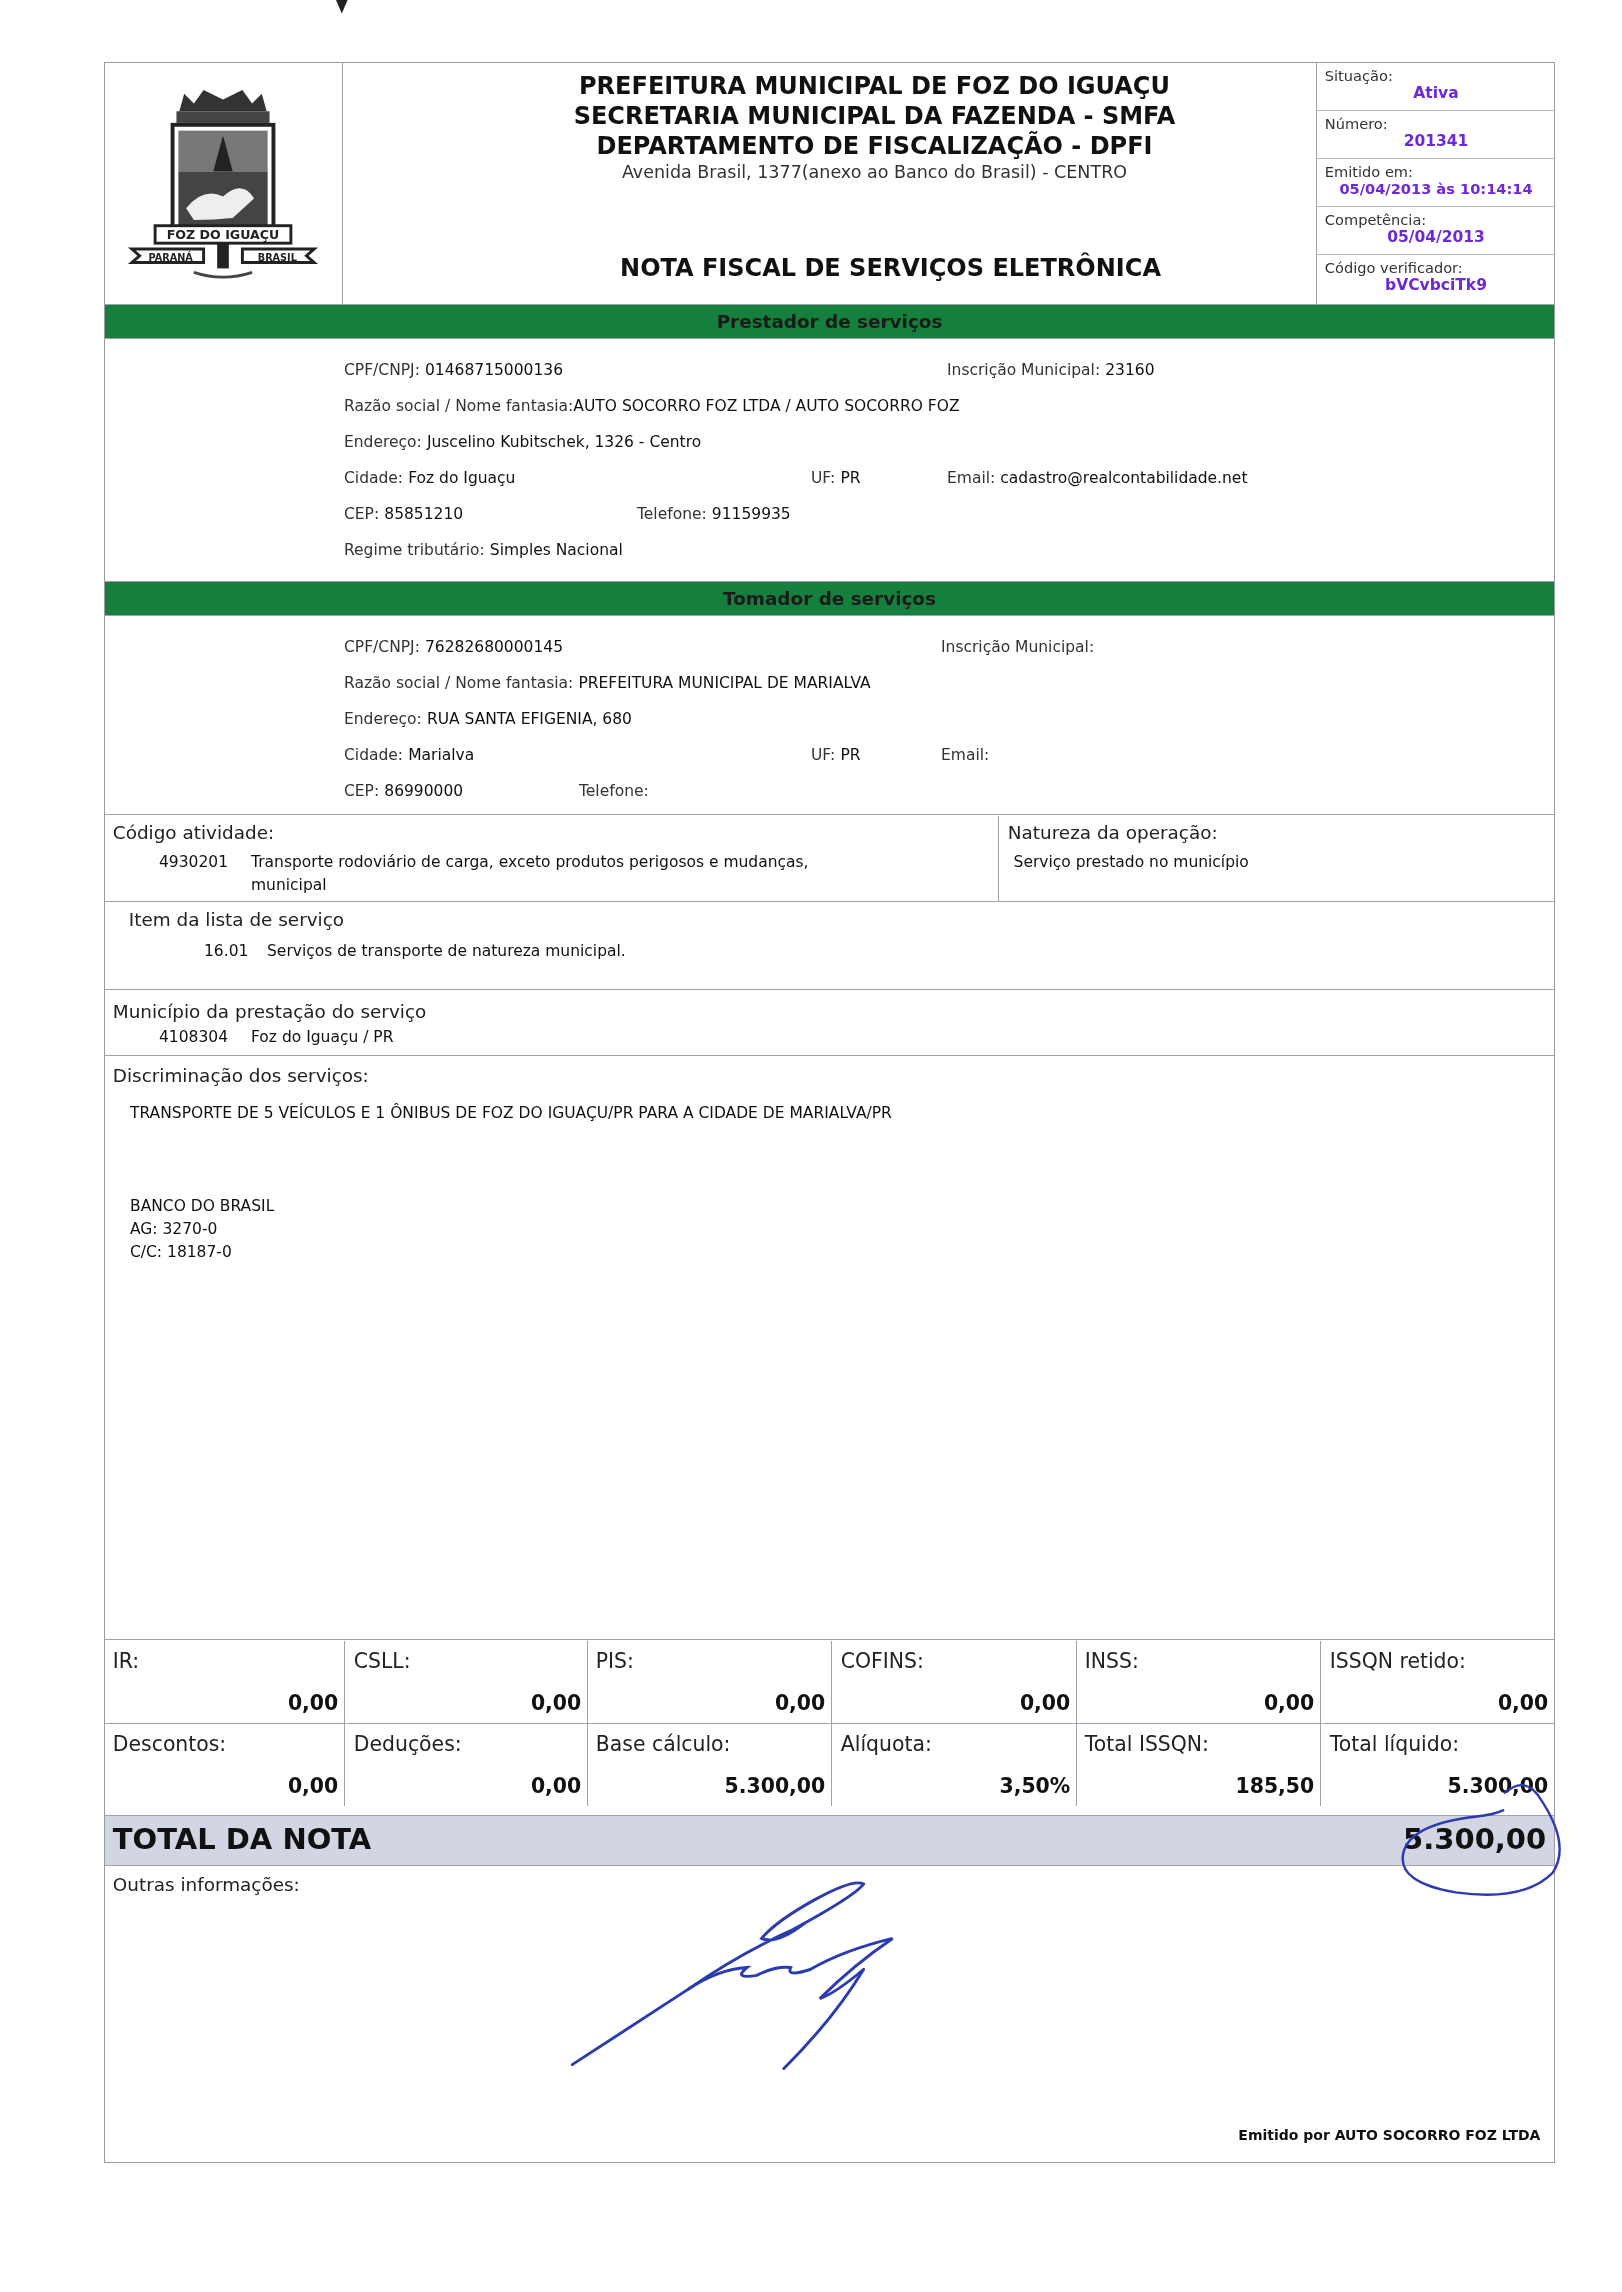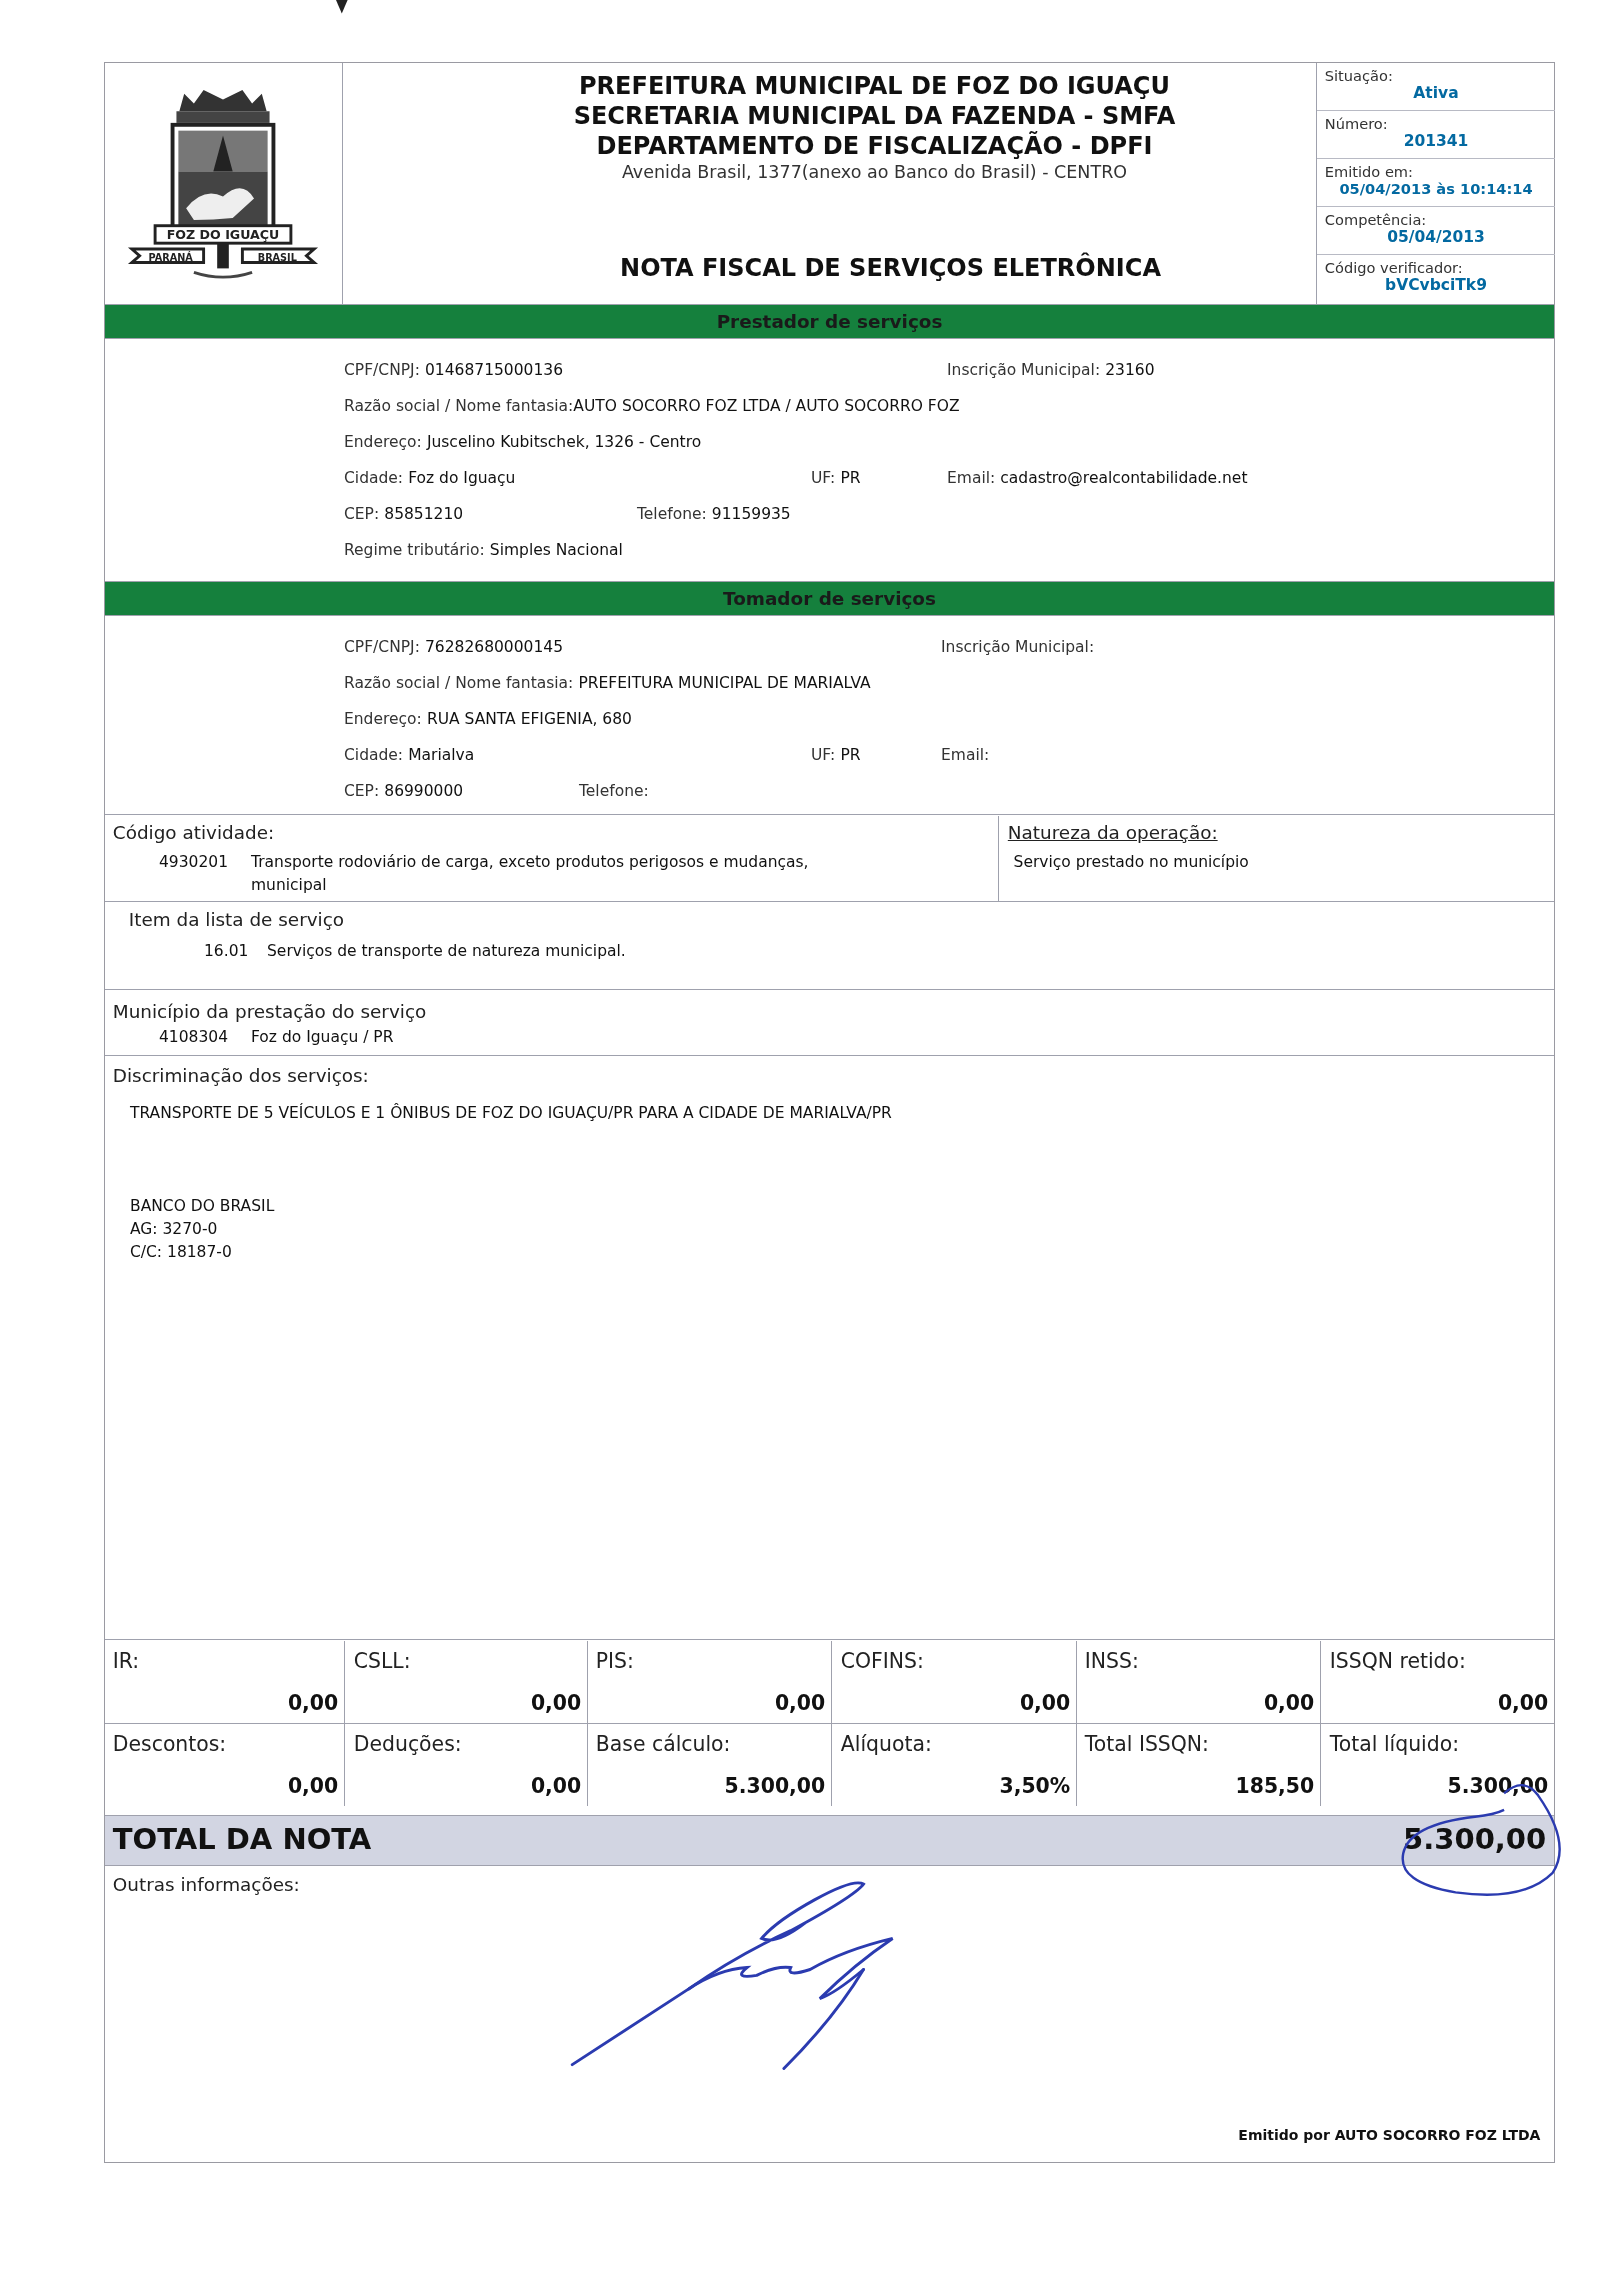--- a/index.html
+++ b/index.html
@@ -8,21 +8,21 @@
     .abs { position: absolute; }
     .hline { position: absolute; left: 0; right: 0; height: 0; border-top: 1.9px solid #9fa1ad; }
     .vline { position: absolute; width: 0; border-left: 1.9px solid #9fa1ad; }
     .bar { position: absolute; left: 0; right: 0; background: #15803d; border-top: 1.9px solid #9fa1ad; border-bottom: 1.9px solid #9fa1ad; text-align: center; font-weight: bold; font-size: 18.4px; }
     .lbl { font-size: 15.5px; color: #333; }
     .val { font-size: 15.5px; font-weight: normal; color: #111; }
     .lbl-lg { font-size: 18.4px; color: #222; }
     .hdr-title { font-weight: bold; font-size: 24px; text-align: center; line-height: 30px; color: #111; }
     .hdr-addr { font-size: 17.5px; text-align: center; line-height: 23px; color: #333; }
     .meta-lbl { font-size: 14.6px; color: #333; padding-left: 7.8px; }
-    .meta-val { font-size: 15.5px; font-weight: bold; text-align: center; color: #0369a1; }
+    .meta-val { font-size: 15.5px; font-weight: bold; text-align: center; color: #6d28d9; }
     .tax-cell { position: absolute; }
     .tax-lbl { position: absolute; left: 7.8px; top: 7.8px; font-size: 20.4px; color: #222; }
     .tax-val { position: absolute; right: 5.8px; bottom: 7.8px; font-size: 20.4px; font-weight: bold; color: #111; }
     .total-bar { position: absolute; left: 0; right: 0; background: #d2d5e2; border-top: 1.9px solid #9fa1ad; border-bottom: 1.9px solid #9fa1ad; }
   </style>
 </head>
 <body>
 
 <div class="abs" style="left:336px;top:0;width:11.6px;height:13.6px;background:#222;clip-path:polygon(0 0,100% 0,50% 100%);"></div>
 
@@ -129,21 +129,21 @@
 
   <div class="hline" style="top:751px;"></div>
   <div class="abs" style="left:0;top:753px;width:893px;height:85px;">
     <div class="abs lbl-lg" style="left:7.8px;top:5.8px;">Código atividade:</div>
     <div class="abs val" style="left:54px;top:37px;">4930201</div>
     <div class="abs val" style="left:146px;top:37px;">Transporte rodoviário de carga, exceto produtos perigosos e mudanças,</div>
     <div class="abs val" style="left:146px;top:60px;">municipal</div>
   </div>
   <div class="vline" style="left:893px;top:753px;height:85px;"></div>
   <div class="abs" style="left:895px;top:753px;width:553px;height:85px;">
-    <div class="abs lbl-lg" style="left:7.8px;top:5.8px;text-decoration:underline;">Natureza da operação:</div>
+    <div class="abs lbl-lg" style="left:7.8px;top:5.8px;">Natureza da operação:</div>
     <div class="abs val" style="left:13.6px;top:37px;">Serviço prestado no município</div>
   </div>
 
   <div class="hline" style="top:838px;"></div>
   <div class="abs" style="left:16px;right:0;top:840px;height:102px;">
     <div class="abs lbl-lg" style="left:7.8px;top:5.8px;">Item da lista de serviço</div>
     <div class="abs val" style="left:83px;top:39px;">16.01</div>
     <div class="abs val" style="left:146px;top:39px;">Serviços de transporte de natureza municipal.</div>
   </div>
 

